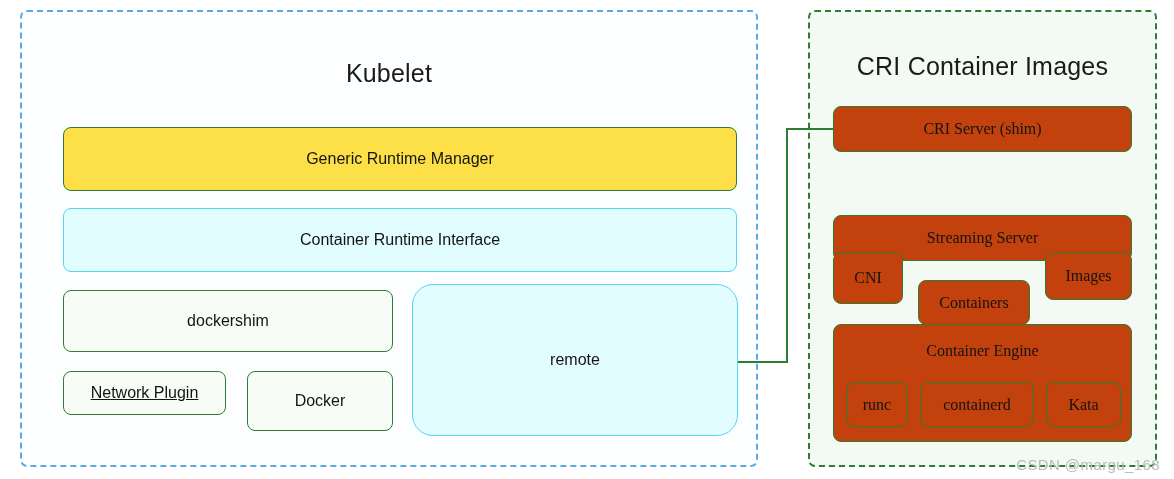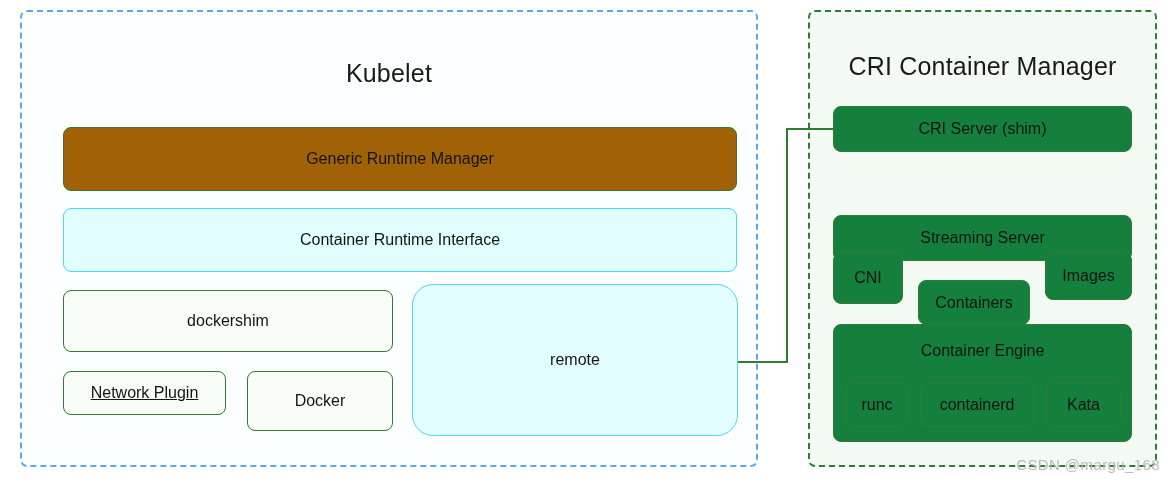--- a/index.html
+++ b/index.html
@@ -73,25 +73,26 @@
     text-align: center;
     line-height: 1.2;
   }
 
   .box-green {
     border: 1.6px solid #2f7d32;
     background: #f7fcf7;
   }
   .box-white {
     border: 1.6px solid #2f7d32;
-    background: #15803d;
+    background: #c2410c;
+    font-family: Liberation Serif, serif;
   }
   .box-purple {
     border: 1.8px solid #2f7d32;
-    background: #a16207;
+    background: #fde047;
   }
   .box-cyan {
     border: 1.8px solid #4fd8f0;
     background: #e2fdff;
   }
 
   
   .b-grm       { left: 63px;  top: 127px; width: 674px; height: 64px; }
   .b-cri-iface { left: 63px;  top: 208px; width: 674px; height: 64px; }
   .b-dockershim{ left: 63px;  top: 290px; width: 330px; height: 62px; }
@@ -159,21 +160,21 @@
 
   <div class="box box-green b-dockershim">dockershim</div>
 
   <div class="box box-green b-netplugin">Network Plugin</div>
 
   <div class="box box-green b-docker">Docker</div>
 
   <div class="box box-cyan b-remote">remote</div>
 
   <div class="panel panel-cri">
-    <div class="panel-title">CRI Container Manager</div>
+    <div class="panel-title">CRI Container Images</div>
   </div>
 
   <div class="box box-white b-criserver">CRI Server (shim)</div>
 
   <div class="box box-white b-streaming">Streaming Server</div>
 
   <div class="box box-white b-cni">CNI</div>
 
   <div class="box box-white b-containers">Containers</div>
 

